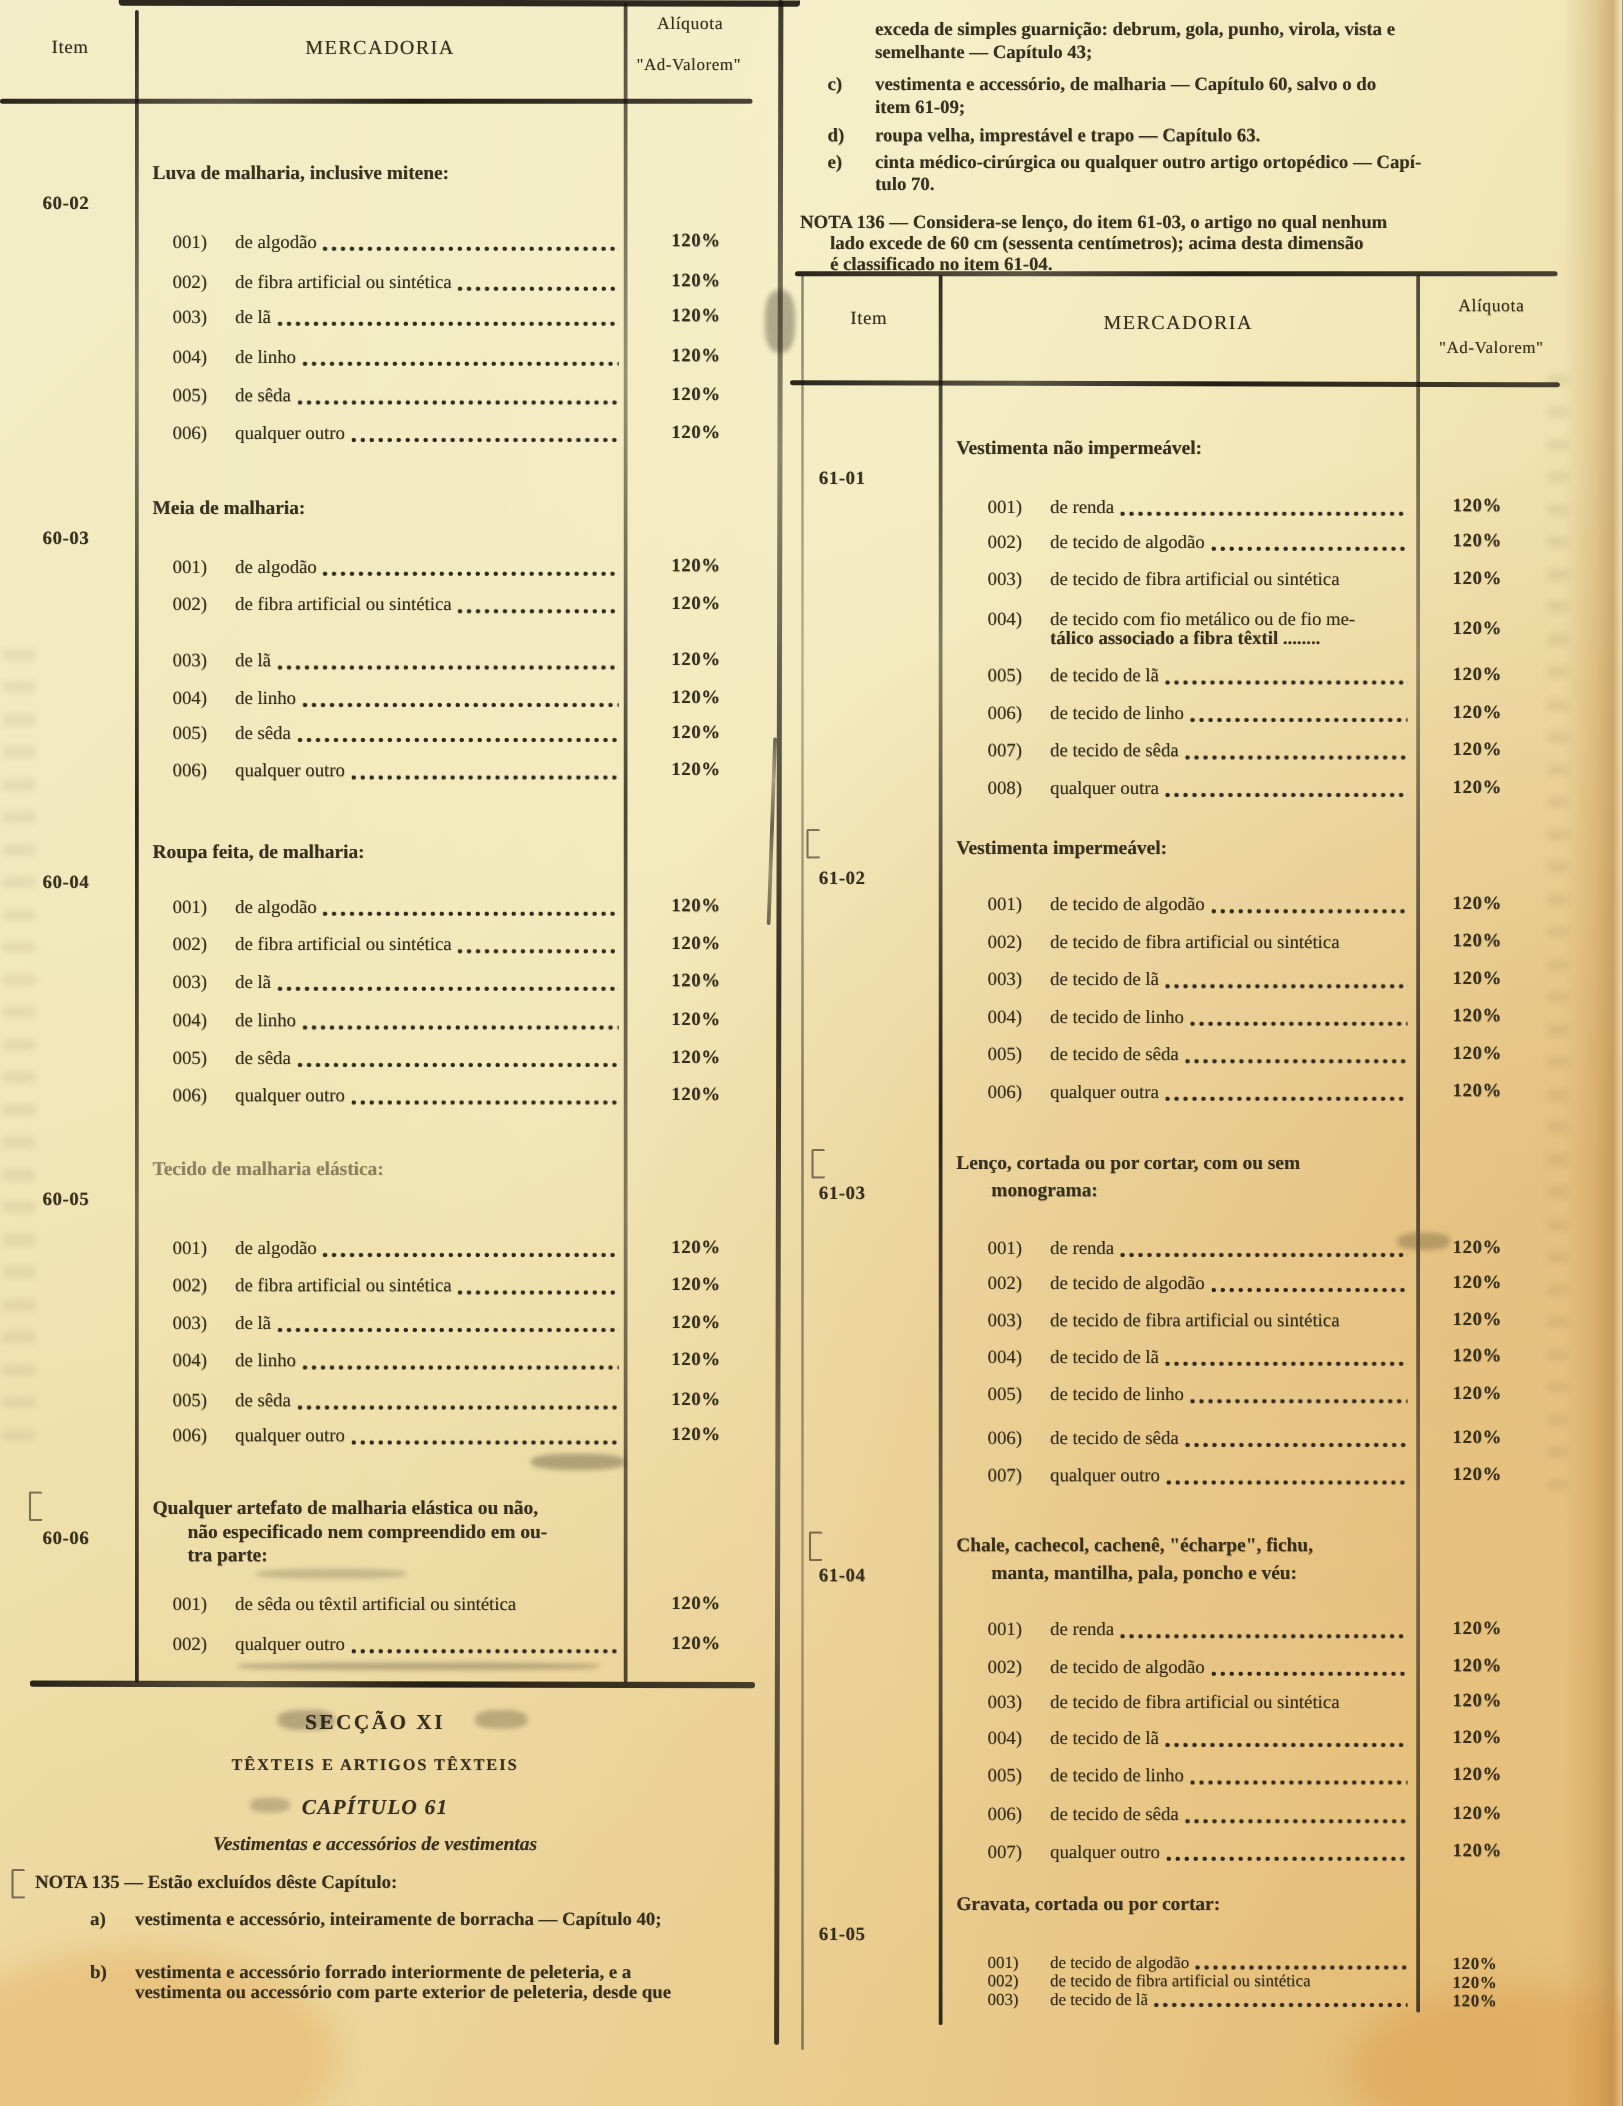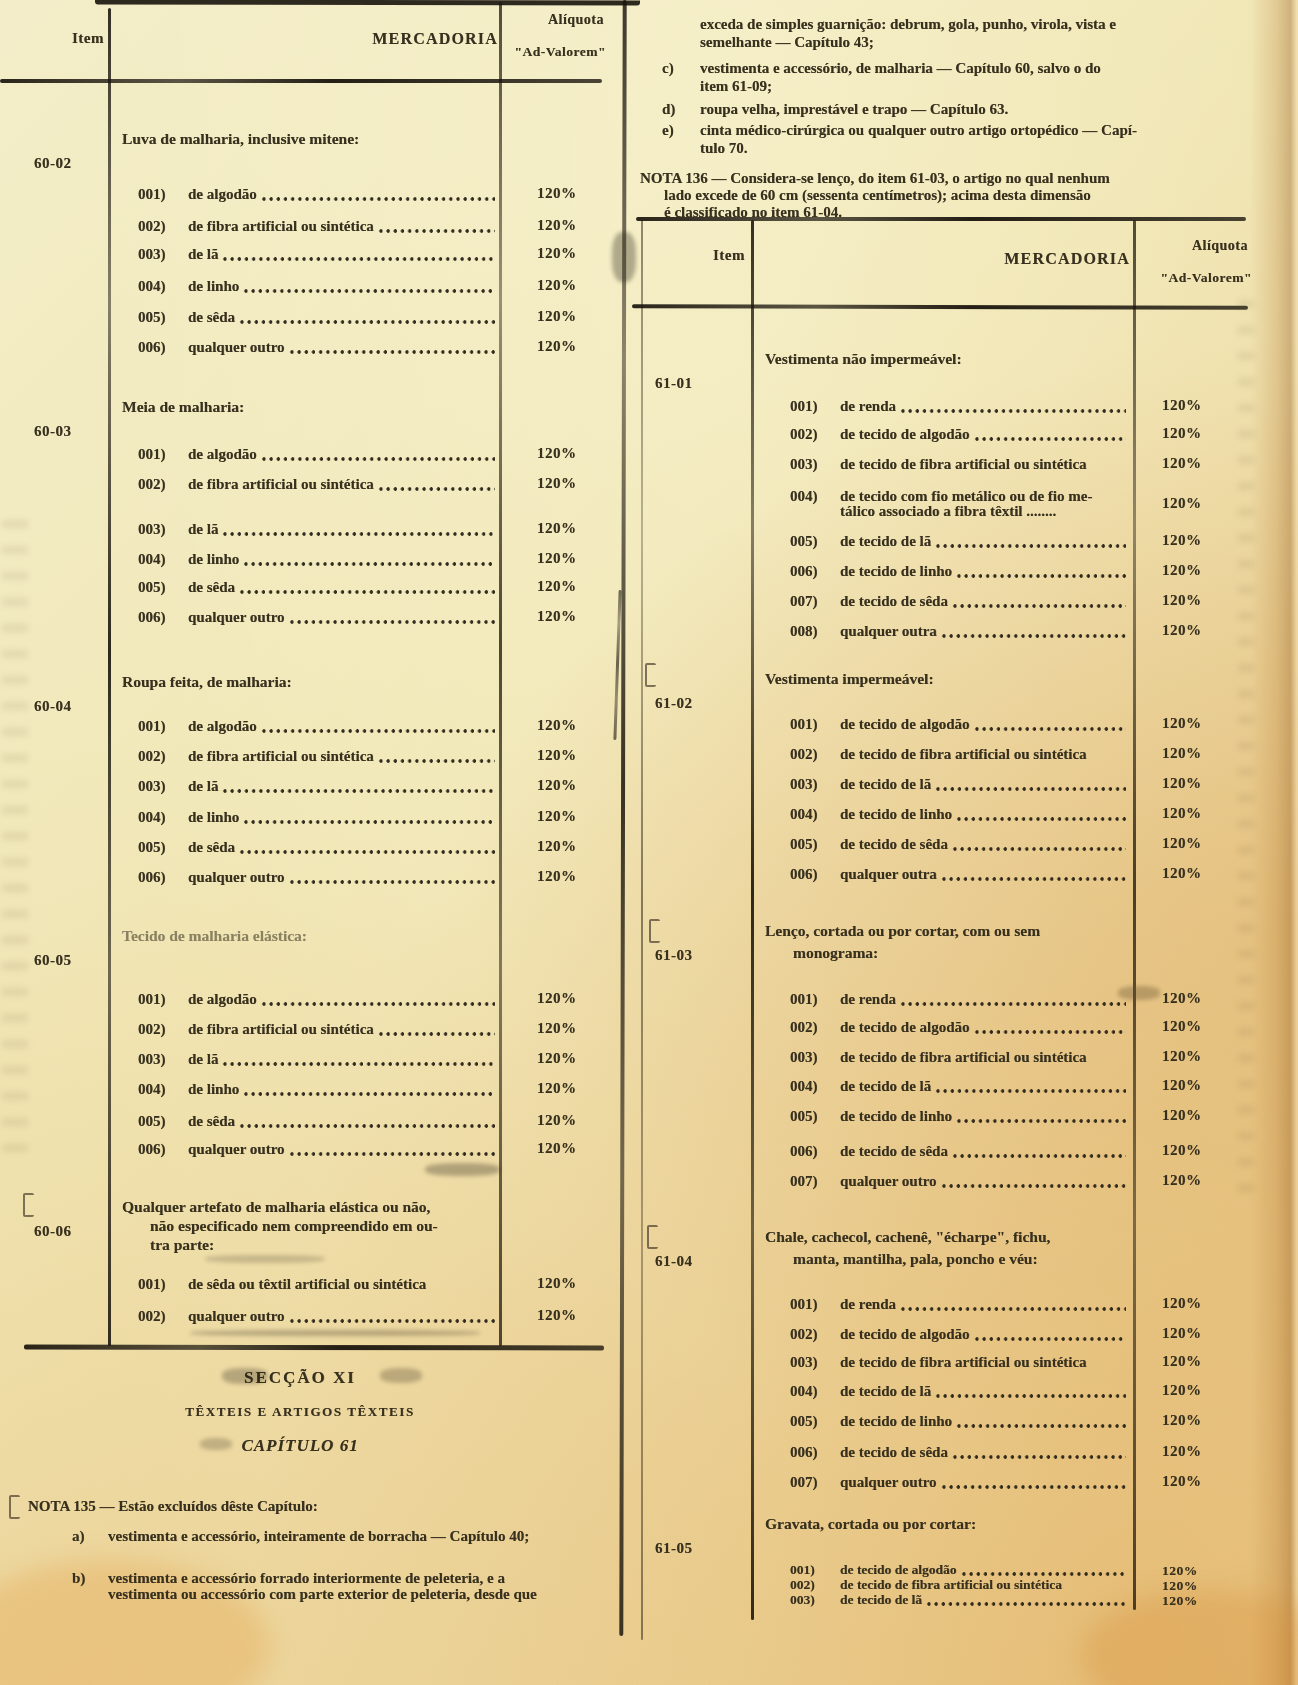--- a/index.html
+++ b/index.html
@@ -12,24 +12,24 @@
       radial-gradient(ellipse at 100% 55%, rgba(205,135,52,.20), rgba(205,135,52,0) 45%),
       radial-gradient(ellipse at 5% 100%, rgba(218,150,60,.16), rgba(218,150,60,0) 40%),
       radial-gradient(ellipse at 55% 10%, rgba(255,255,235,.25), rgba(255,255,235,0) 60%),
       linear-gradient(135deg,#f3eec9 0%,#f1e7b6 40%,#eedca6 68%,#ecd193 100%);
   }
   .ink{ text-shadow:.3px .3px .6px rgba(55,45,25,.45); }
   .rule{ position:absolute; border-radius:2px;
     background:linear-gradient(to right, rgba(25,20,12,.92), rgba(25,20,12,.7) 30%, rgba(25,20,12,.95) 55%, rgba(25,20,12,.78)); }
   .vrule{ position:absolute; border-radius:2px;
     background:linear-gradient(to bottom, rgba(25,20,12,.88), rgba(25,20,12,.5) 22%, rgba(25,20,12,.9) 48%, rgba(25,20,12,.6) 72%, rgba(25,20,12,.88)); }
-  .hcell{ position:absolute; font-weight:700; letter-spacing:.5px; text-align:right; }
+  .hcell{ position:absolute; font-weight:400; letter-spacing:.5px; text-align:center; }
   .sec-num{ position:absolute; font-weight:700; font-size:15px; letter-spacing:.5px;margin-top:25px; }
   .sec-title-line{ position:absolute; font-weight:700; font-size:15.5px; white-space:nowrap; }
-  .trow{ position:absolute; display:flex; align-items:flex-end; height:18px; font-weight:700; font-size:15px; }
+  .trow{ position:absolute; display:flex; align-items:flex-end; height:18px; font-weight:400; font-size:15px; }
   .trow .code{ flex:none; width:50px; }
   .trow .desc{ white-space:nowrap; padding-right:4px; }
   .trow .leader{ flex:1 1 auto; height:11px; margin-right:2px;
     background-image:radial-gradient(circle at 3px 7px, rgba(40,34,22,.95) 1.5px, rgba(40,34,22,0) 2px);
     background-size:7.2px 11px; background-repeat:repeat-x; }
   .trow .leader.off{ visibility:hidden; }
   .row2{ position:absolute; font-weight:700; font-size:15px; white-space:nowrap; }
   .rate{ position:absolute; font-weight:700; font-size:15px; letter-spacing:.5px; }
   .faded{ opacity:.55; }
   .note-letter{ position:absolute; font-weight:700; font-size:15px; }
@@ -77,20 +77,21 @@
   <div class="vrule" style="left:1133px;top:220px;width:2.5px;height:1390px;opacity:.85;"></div>
   <div class="hcell" style="left:645px;top:247px;width:100px;font-size:15px;">Item</div>
   <div class="hcell" style="left:755px;top:250px;width:375px;font-size:16px;letter-spacing:1.2px;">MERCADORIA</div>
   <div class="hcell" style="left:1138px;top:238px;width:110px;font-size:14px;">Alíquota</div>
   <div class="hcell" style="left:1134px;top:270px;width:118px;font-size:13.5px;">"Ad-Valorem"</div>
   <div class="smudge" style="left:612px;top:232px;width:24px;height:50px;opacity:.6;"></div>
 
   <div class="center-text" style="top:1368px;font-size:17px;letter-spacing:2px;">SECÇÃO XI</div>
   <div class="center-text" style="top:1404px;font-size:13px;letter-spacing:1.6px;">TÊXTEIS E ARTIGOS TÊXTEIS</div>
   <div class="center-text" style="top:1436px;font-size:17px;font-style:italic;letter-spacing:1px;">CAPÍTULO 61</div>
+  <div class="center-text" style="top:1467px;font-size:15.5px;font-style:italic;">Vestimentas e accessórios de vestimentas</div>
   <div class="note-line" style="left:28px;top:1498px;"><span>NOTA 135 —</span>&nbsp;<span>Estão excluídos dêste Capítulo:</span></div>
   <div id="left-footer-items">
       <div class="note-letter" style="left: 72px; top: 1528px;">a)</div>
       <div class="note-line" style="left: 108px; top: 1528px;">vestimenta e accessório, inteiramente de borracha — Capítulo 40;</div>
       <div class="note-letter" style="left: 72px; top: 1570px;">b)</div>
       <div class="note-line" style="left: 108px; top: 1570px;">vestimenta e accessório forrado interiormente de peleteria, e a</div>
       <div class="note-line" style="left: 108px; top: 1586px;">vestimenta ou accessório com parte exterior de peleteria, desde que</div>
     </div>
 
   <div class="smudge" style="left:190px;top:1330px;width:290px;height:6px;opacity:.5;"></div>

